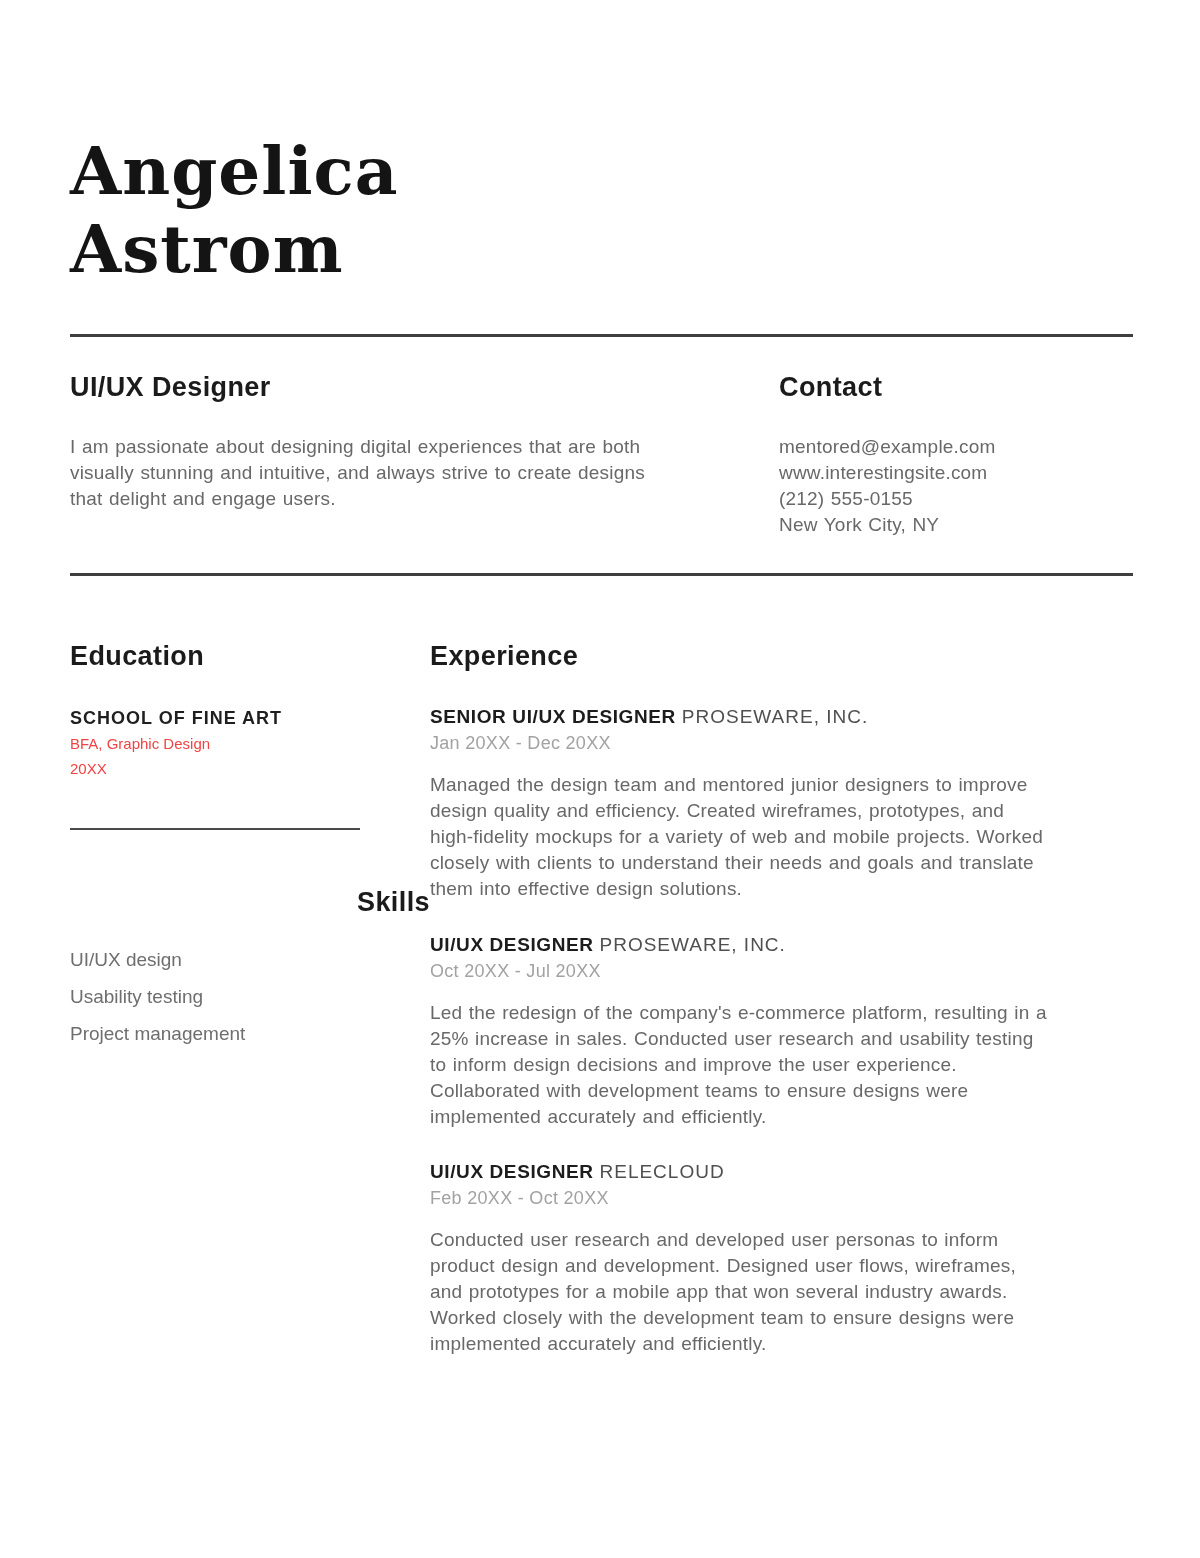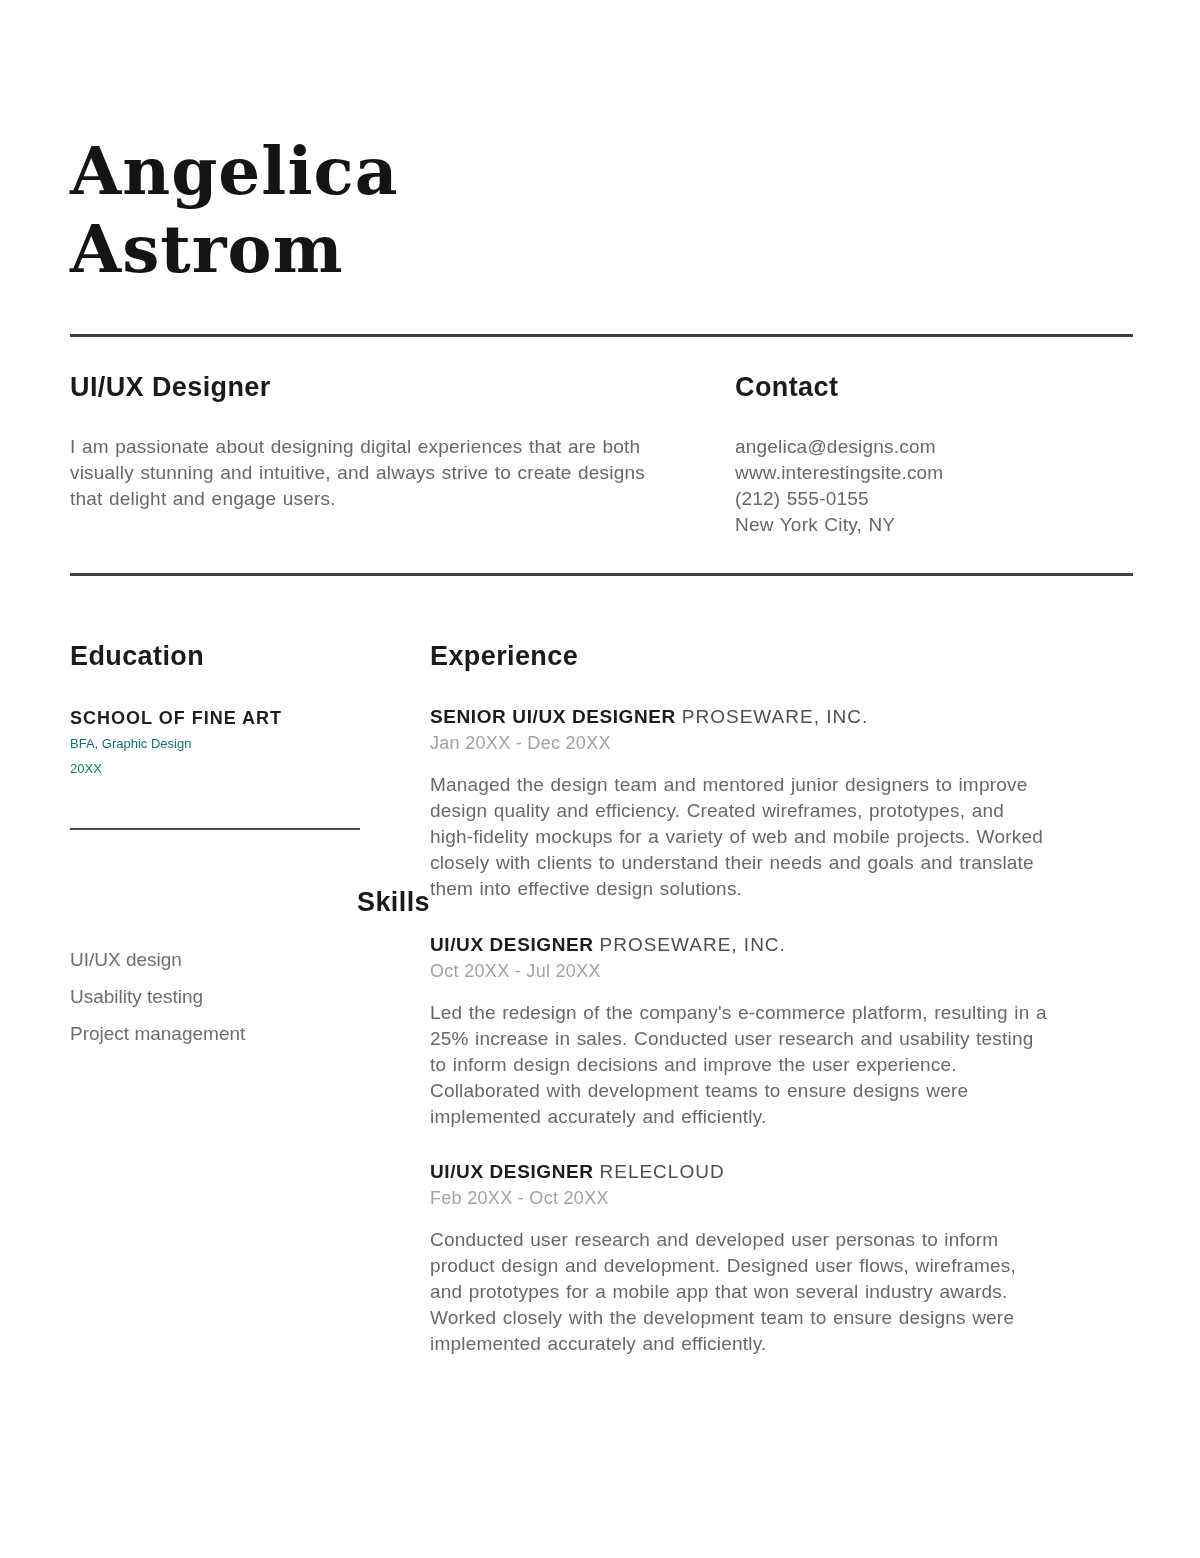--- a/index.html
+++ b/index.html
@@ -50,21 +50,21 @@
     line-height: 33px;
     font-weight: 700;
     letter-spacing: 0.4px;
     color: #1b1b1b;
   }
 
   
   .row { display: flex; }
   .row-1 { margin-top: 34px; }
   .row-1 .col-left { width: 665px; flex: none; }
-  .row-1 .col-right { flex: 1; }
+  .row-1 .col-right { flex: 1; margin-left: 44px; }
   .row-2 { margin-top: 64px; }
   .row-2 .col-left { width: 360px; flex: none; }
   .row-2 .col-right { flex: 1; }
 
   .body-text {
     font-size: 19px;
     line-height: 26px;
     letter-spacing: 0.2px;
     word-spacing: 1px;
     color: #686868;
@@ -81,23 +81,23 @@
   
   .edu-school {
     margin-top: 33px;
     font-size: 18px;
     line-height: 25px;
     font-weight: 700;
     letter-spacing: 1px;
     color: #1f1f1f;
   }
   .edu-degree, .edu-year {
-    font-size: 13px;
+    font-size: 15px;
     line-height: 25px;
-    color: #0f766e;
+    color: #ef4444;
   }
   .skills-heading { margin-top: 56px; text-align: right; }
   .skills-list {
     margin-top: 28px;
     list-style: none;
   }
   .skills-list li {
     font-size: 19px;
     line-height: 25px;
     margin-bottom: 12px;
@@ -146,21 +146,21 @@
   <hr class="rule-full rule-1">
 
   <div class="row row-1">
     <div class="col-left">
       <div class="section-heading">UI/UX Designer</div>
       <p class="body-text summary">I am passionate about designing digital experiences that are both visually stunning and intuitive, and always strive to create designs that delight and engage users.</p>
     </div>
     <div class="col-right">
       <div class="section-heading">Contact</div>
       <div class="body-text contact-list">
-        <span class="contact-line">angelica@designs.com</span>
+        <span class="contact-line">mentored@example.com</span>
         <span class="contact-line">www.interestingsite.com</span>
         <span class="contact-line">(212) 555-0155</span>
         <span class="contact-line">New York City, NY</span>
       </div>
     </div>
   </div>
 
   <hr class="rule-full rule-2">
 
   <div class="row row-2">

